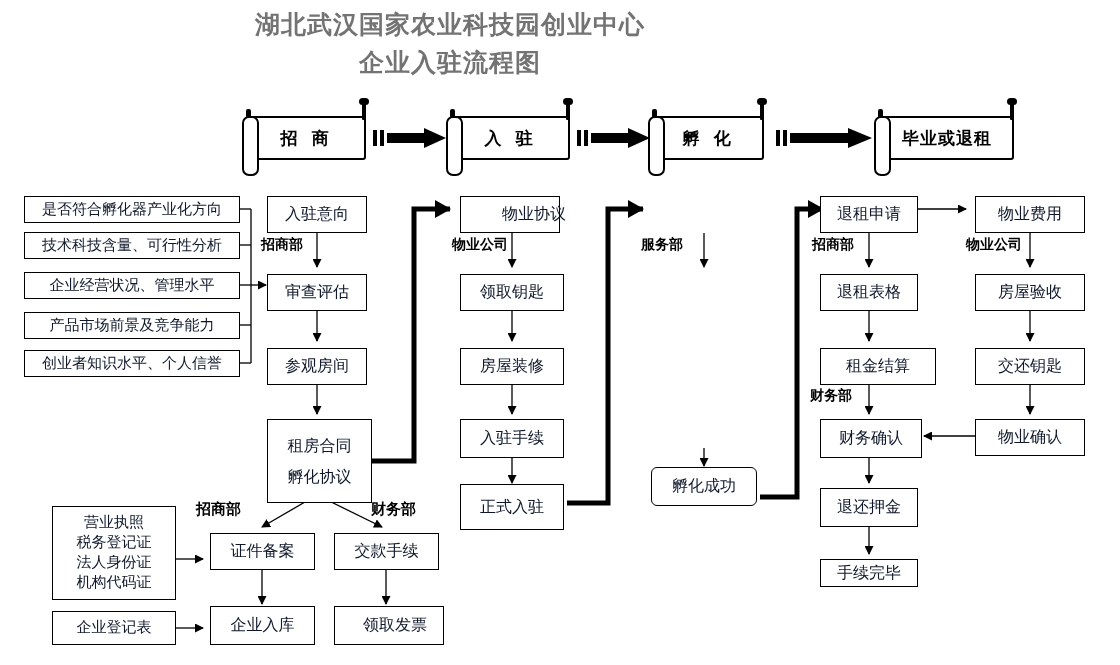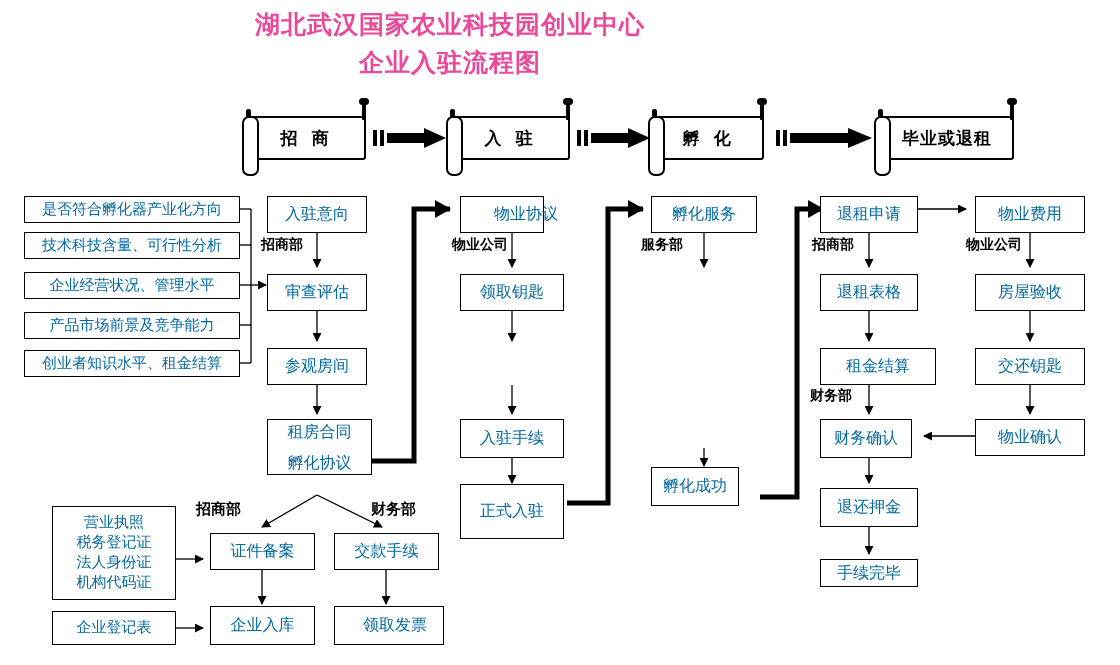--- a/index.html
+++ b/index.html
@@ -7,31 +7,31 @@
     position:relative;
     width:1120px;height:665px;
     background:#ffffff;
     font-family:"Liberation Serif","DejaVu Serif",serif;
     overflow:hidden;
   }
   #wires{position:absolute;left:0;top:0;width:1120px;height:665px;pointer-events:none;}
   .title{
     position:absolute;left:0;width:900px;text-align:center;
     font-family:"Liberation Serif","DejaVu Serif",serif;
-    font-size:25px;font-weight:bold;color:#ec4899;letter-spacing:1px;
+    font-size:25px;font-weight:bold;color:#737373;letter-spacing:1px;
     white-space:nowrap;
   }
   .t1{top:8px;}
   .t2{top:46px;}
 
   .box{
     position:absolute;box-sizing:border-box;
     border:1.4px solid #000;background:#fff;
     display:flex;align-items:center;justify-content:center;
-    font-size:16px;color:#0369a1;line-height:1.15;
+    font-size:16px;color:#0f172a;line-height:1.15;
     text-align:center;white-space:nowrap;
   }
   .box.small{font-size:15px;}
   .box.multiline{flex-direction:column;white-space:normal;line-height:1.32;}
   .box.multiline .ln{display:block;}
 
   
   .banner{
     position:absolute;box-sizing:border-box;
     border:2.6px solid #000;background:#fff;border-radius:3px;
@@ -186,72 +186,72 @@
   <div class="box small" style="left:24px;top:232px;width:216px;height:27px;">
       <span>技术科技含量、可行性分析</span>
     </div>
   <div class="box small" style="left:24px;top:272px;width:216px;height:27px;">
       <span>企业经营状况、管理水平</span>
     </div>
   <div class="box small" style="left:24px;top:312px;width:216px;height:27px;">
       <span>产品市场前景及竞争能力</span>
     </div>
   <div class="box small" style="left:24px;top:350px;width:216px;height:27px;">
-      <span>创业者知识水平、租金结算</span>
+      <span>创业者知识水平、个人信誉</span>
     </div>
 
   <div class="box" style="left:267px;top:196px;width:100px;height:37px;">
       <span>入驻意向</span>
     </div>
   <div class="dept" style="left:261px;top:236px;">招商部</div>
   <div class="box" style="left:267px;top:274px;width:100px;height:37px;">
       <span>审查评估</span>
     </div>
   <div class="box" style="left:267px;top:348px;width:100px;height:37px;">
       <span>参观房间</span>
     </div>
-  <div class="box multiline" style="left:267px;top:419px;width:105px;height:56px;">
+  <div class="box multiline" style="left:267px;top:419px;width:105px;height:84px;">
     <span class="ln">租房合同</span>
     <span class="ln" style="margin-top:10px;">孵化协议</span>
   </div>
 
-  <div class="box" style="left:460px;top:196px;width:84px;height:37px;padding-left:48px;">
+  <div class="box" style="left:460px;top:196px;width:100px;height:37px;padding-left:48px;">
       <span>物业协议</span>
     </div>
   <div class="dept" style="left:452px;top:236px;">物业公司</div>
   <div class="box" style="left:460px;top:274px;width:104px;height:37px;">
       <span>领取钥匙</span>
     </div>
+  <div class="box" style="left:460px;top:348px;width:104px;height:37px;">
+      <span>房屋装修</span>
+    </div>
   <div class="box" style="left:460px;top:419px;width:104px;height:39px;">
       <span>入驻手续</span>
     </div>
-  <div class="box" style="left:460px;top:484px;width:104px;height:55px;">
+  <div class="box" style="left:460px;top:484px;width:104px;height:46px;">
       <span>正式入驻</span>
     </div>
 
-  <div class="box" style="left:651px;top:196px;width:106px;height:37px;">
-      <span>孵化服务</span>
-    </div>
   <div class="dept" style="left:641px;top:236px;">服务部</div>
-  <div class="box" style="left:651px;top:467px;width:88px;height:39px;">
+  <div class="box" style="left:651px;top:467px;width:106px;height:39px;border-radius:6px;">
       <span>孵化成功</span>
     </div>
 
   <div class="box" style="left:820px;top:196px;width:98px;height:37px;">
       <span>退租申请</span>
     </div>
   <div class="dept" style="left:812px;top:236px;">招商部</div>
   <div class="box" style="left:820px;top:274px;width:98px;height:37px;">
       <span>退租表格</span>
     </div>
   <div class="box" style="left:820px;top:348px;width:116px;height:37px;justify-content:center;">
       <span>租金结算</span>
     </div>
   <div class="dept" style="left:810px;top:387px;">财务部</div>
-  <div class="box" style="left:820px;top:419px;width:92px;height:39px;">
+  <div class="box" style="left:820px;top:419px;width:102px;height:39px;">
       <span>财务确认</span>
     </div>
   <div class="box" style="left:820px;top:488px;width:98px;height:39px;">
       <span>退还押金</span>
     </div>
   <div class="box" style="left:820px;top:559px;width:98px;height:28px;">
       <span>手续完毕</span>
     </div>
 
   <div class="box" style="left:975px;top:196px;width:110px;height:37px;">

